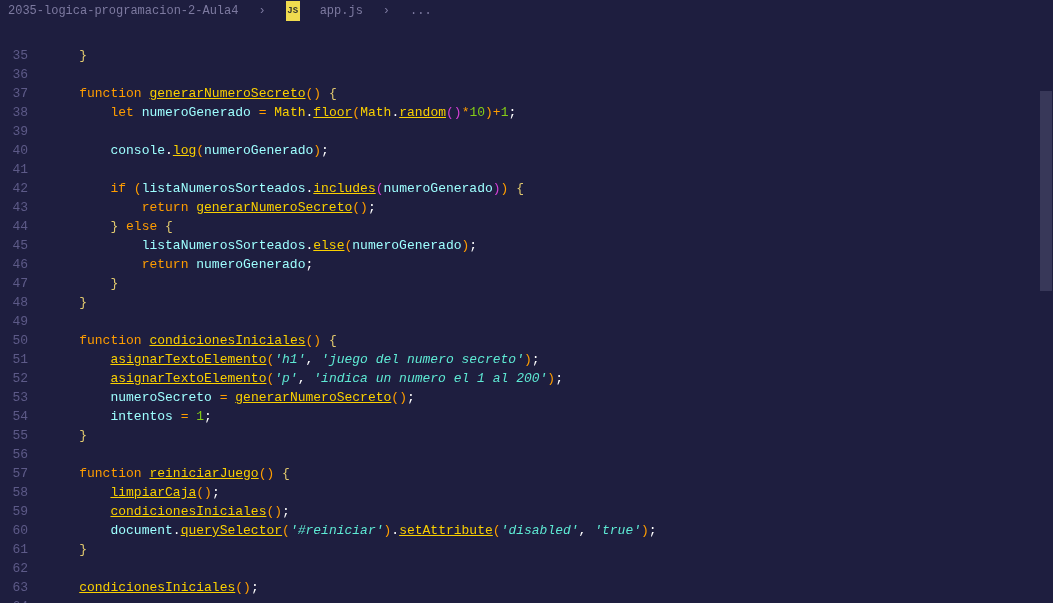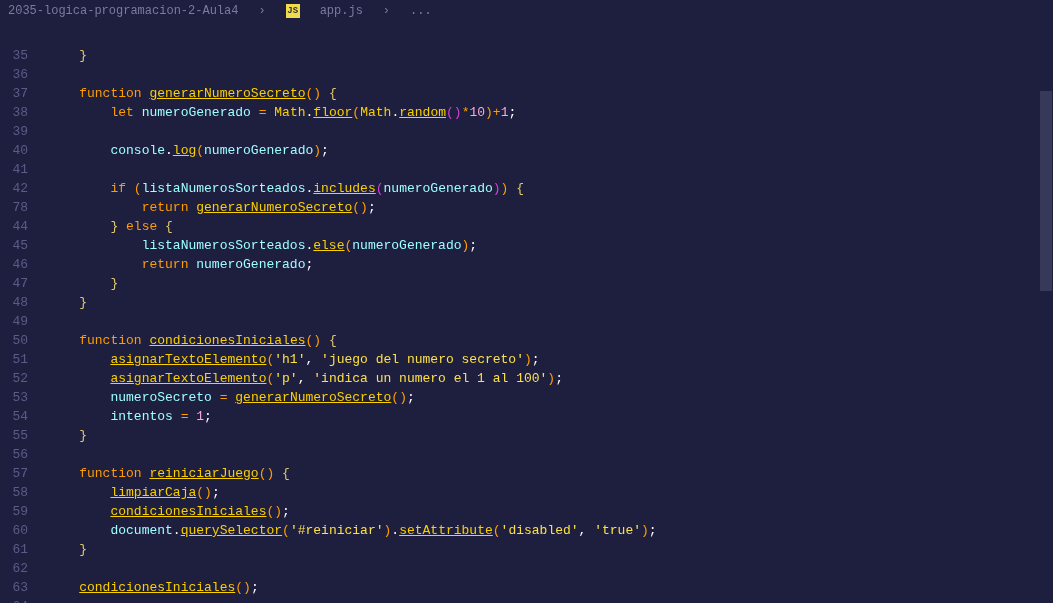--- a/index.html
+++ b/index.html
@@ -24,21 +24,21 @@
     }
     .breadcrumb-sep {
       color: #7d7aa0;
     }
     .js-icon {
       background: #f0db4f;
       color: #323330;
       font-weight: bold;
       font-size: 9px;
       width: 14px;
-      height: 14px;
+      height: 20px;
       display: inline-flex;
       align-items: center;
       justify-content: center;
     }
     .editor-container {
       display: flex;
       height: calc(100% - 22px);
       position: relative;
       margin-top: 24px;
     }
@@ -75,22 +75,22 @@
       width: 12px;
       height: 200px;
       background: #4a4a6a;
       opacity: 0.6;
     }
     .tok-kw { color: #ff9d00; }
     .tok-fn { color: #fad000; text-decoration: underline; }
     .tok-br { color: #e1c96e; }
     .tok-var { color: #9effff; }
     .tok-op { color: #ff9d00; }
-    .tok-num { color: #f9a8d4; }
-    .tok-str { color: #fde047; }
+    .tok-num { color: #84cc16; }
+    .tok-str { color: #5eead4; font-style: italic; }
     .tok-obj { color: #fad000; }
     .tok-par { color: #ff9d00; }
     .tok-par2 { color: #d53fd5; }
     .tok-punc { color: #ffffff; }
   </style>
 </head>
 <body>
 
 <div class="breadcrumb">
   <span>2035-logica-programacion-2-Aula4</span>
@@ -104,21 +104,21 @@
 <div class="editor-container">
   <div class="gutter" id="gutter">
       <div class="line">35</div>
       <div class="line">36</div>
       <div class="line">37</div>
       <div class="line">38</div>
       <div class="line">39</div>
       <div class="line">40</div>
       <div class="line">41</div>
       <div class="line">42</div>
-      <div class="line">78</div>
+      <div class="line">43</div>
       <div class="line">44</div>
       <div class="line">45</div>
       <div class="line">46</div>
       <div class="line">47</div>
       <div class="line">48</div>
       <div class="line">49</div>
       <div class="line">50</div>
       <div class="line">51</div>
       <div class="line">52</div>
       <div class="line">53</div>
@@ -145,21 +145,21 @@
       <div class="line">        <span class="tok-kw">if</span><span> </span><span class="tok-par">(</span><span class="tok-var">listaNumerosSorteados</span><span class="tok-punc">.</span><span class="tok-fn">includes</span><span class="tok-par2">(</span><span class="tok-var">numeroGenerado</span><span class="tok-par2">)</span><span class="tok-par">)</span><span> </span><span class="tok-br">{</span></div>
       <div class="line">            <span class="tok-kw">return</span><span> </span><span class="tok-fn">generarNumeroSecreto</span><span class="tok-par">(</span><span class="tok-par">)</span><span class="tok-punc">;</span></div>
       <div class="line">        <span class="tok-br">}</span><span> </span><span class="tok-kw">else</span><span> </span><span class="tok-br">{</span></div>
       <div class="line">            <span class="tok-var">listaNumerosSorteados</span><span class="tok-punc">.</span><span class="tok-fn">else</span><span class="tok-par">(</span><span class="tok-var">numeroGenerado</span><span class="tok-par">)</span><span class="tok-punc">;</span></div>
       <div class="line">            <span class="tok-kw">return</span><span> </span><span class="tok-var">numeroGenerado</span><span class="tok-punc">;</span></div>
       <div class="line">        <span class="tok-br">}</span></div>
       <div class="line">    <span class="tok-br">}</span></div>
       <div class="line"></div>
       <div class="line">    <span class="tok-kw">function</span><span> </span><span class="tok-fn">condicionesIniciales</span><span class="tok-par">(</span><span class="tok-par">)</span><span> </span><span class="tok-br">{</span></div>
       <div class="line">        <span class="tok-fn">asignarTextoElemento</span><span class="tok-par">(</span><span class="tok-str">'h1'</span><span class="tok-punc">,</span><span> </span><span class="tok-str">'juego del numero secreto'</span><span class="tok-par">)</span><span class="tok-punc">;</span></div>
-      <div class="line">        <span class="tok-fn">asignarTextoElemento</span><span class="tok-par">(</span><span class="tok-str">'p'</span><span class="tok-punc">,</span><span> </span><span class="tok-str">'indica un numero el 1 al 100'</span><span class="tok-par">)</span><span class="tok-punc">;</span></div>
+      <div class="line">        <span class="tok-fn">asignarTextoElemento</span><span class="tok-par">(</span><span class="tok-str">'p'</span><span class="tok-punc">,</span><span> </span><span class="tok-str">'indica un numero el 1 al 200'</span><span class="tok-par">)</span><span class="tok-punc">;</span></div>
       <div class="line">        <span class="tok-var">numeroSecreto</span><span> </span><span class="tok-op">=</span><span> </span><span class="tok-fn">generarNumeroSecreto</span><span class="tok-par">(</span><span class="tok-par">)</span><span class="tok-punc">;</span></div>
       <div class="line">        <span class="tok-var">intentos</span><span> </span><span class="tok-op">=</span><span> </span><span class="tok-num">1</span><span class="tok-punc">;</span></div>
       <div class="line">    <span class="tok-br">}</span></div>
       <div class="line"></div>
       <div class="line">    <span class="tok-kw">function</span><span> </span><span class="tok-fn">reiniciarJuego</span><span class="tok-par">(</span><span class="tok-par">)</span><span> </span><span class="tok-br">{</span></div>
       <div class="line">        <span class="tok-fn">limpiarCaja</span><span class="tok-par">(</span><span class="tok-par">)</span><span class="tok-punc">;</span></div>
       <div class="line">        <span class="tok-fn">condicionesIniciales</span><span class="tok-par">(</span><span class="tok-par">)</span><span class="tok-punc">;</span></div>
       <div class="line">        <span class="tok-var">document</span><span class="tok-punc">.</span><span class="tok-fn">querySelector</span><span class="tok-par">(</span><span class="tok-str">'#reiniciar'</span><span class="tok-par">)</span><span class="tok-punc">.</span><span class="tok-fn">setAttribute</span><span class="tok-par">(</span><span class="tok-str">'disabled'</span><span class="tok-punc">,</span><span> </span><span class="tok-str">'true'</span><span class="tok-par">)</span><span class="tok-punc">;</span></div>
       <div class="line">    <span class="tok-br">}</span></div>
       <div class="line"></div>

